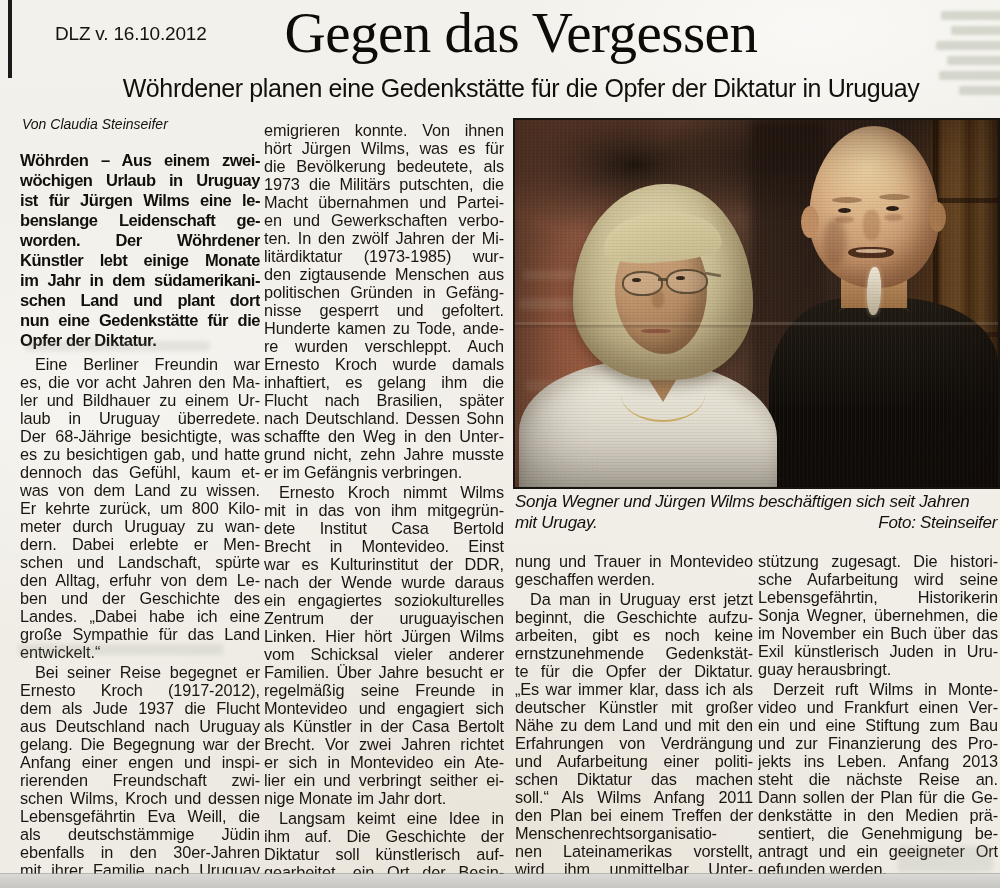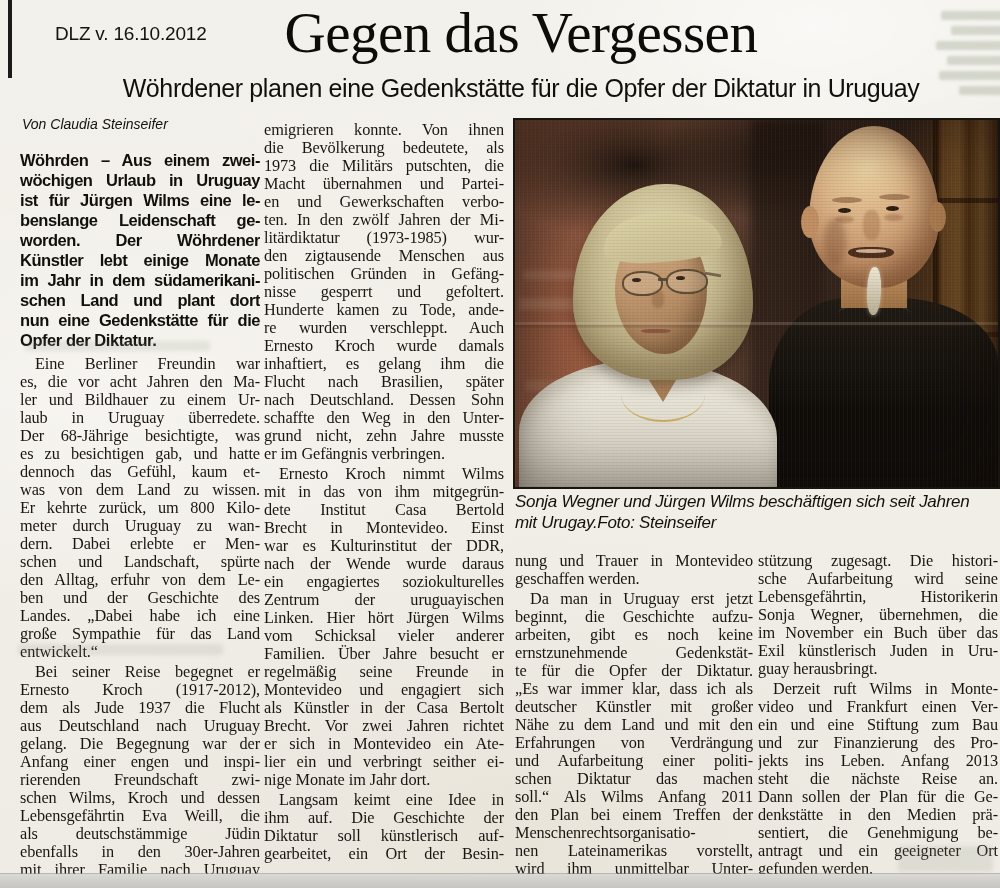--- a/index.html
+++ b/index.html
@@ -20,21 +20,21 @@
     font-size:25px;letter-spacing:-.4px;color:#12100b;text-align:right;}
   .byline{position:absolute;left:22px;top:116px;font-style:italic;font-size:14px;color:#14120e;}
   
   .col{position:absolute;}
   .col1{left:20px;top:150px;width:240px;}
   .col2{left:264px;top:121px;width:240px;}
   .col3{left:515px;top:552px;width:238px;}
   .col4{left:758px;top:552px;width:240px;}
   .lead{font-weight:bold;font-size:16.5px;line-height:20px;letter-spacing:-.45px;margin-bottom:5px;color:#11100c;}
   .lead .line{height:20px;overflow:hidden;}
-  .serif{font-family:Liberation Serif, serif;font-size:16.3px;line-height:18px;letter-spacing:-.1px;color:#1a1510;}
+  .serif{font-family:Liberation Sans, sans-serif;font-size:16.3px;line-height:18px;letter-spacing:-.1px;color:#1a1510;}
   .serif .line{height:18px;overflow:hidden;}
   .line{text-align:justify;text-align-last:justify;}
   .line.endline{text-align-last:left;}
   .para.indent .line:first-child{text-indent:15px;}
   .para + .para{margin-top:2px;}
   
   .photo{position:absolute;left:513px;top:118px;width:483px;height:367px;border:2px solid #181510;overflow:hidden;
     background:linear-gradient(100deg,#6f4631 0%,#8a5640 16%,#936046 28%,#553a2c 46%,#3a281f 58%,#2c1f18 70%,#4a3018 82%,#66441f 92%,#5a3a1c 100%);}
   .photo div{position:absolute;}
   #ph-dark-tl{left:-30px;top:-30px;width:300px;height:150px;background:radial-gradient(ellipse,rgba(25,18,12,.95),transparent 70%);}
@@ -81,21 +81,21 @@
   #w-shirt{left:4px;top:240px;width:258px;height:127px;background:linear-gradient(180deg,#ede9dc,#e0dbcd 65%,#d6d1c3);border-radius:48% 52% 0 0/72px 78px 0 0;box-shadow:inset 0 10px 16px rgba(140,130,110,.35);}
   #w-vneck{left:121px;top:240px;width:52px;height:42px;background:linear-gradient(#bd9468,#a87e54);clip-path:polygon(0 0,100% 0,52% 100%);}
   #w-necklace{left:106px;top:248px;width:84px;height:52px;border-radius:50%;border-bottom:2px solid rgba(205,170,90,.9);}
   #ph-crease{left:0;top:202px;width:483px;height:3px;background:rgba(238,222,200,.18);box-shadow:0 2px 2px rgba(50,34,22,.25);}
   #ph-grain{left:0;top:0;width:483px;height:367px;
     background:repeating-linear-gradient(0deg,rgba(0,0,0,.05) 0 1px,transparent 1px 3px),
                repeating-linear-gradient(90deg,rgba(255,255,255,.04) 0 1px,transparent 1px 4px);
     box-shadow:inset 0 0 70px rgba(18,10,5,.55);}
   
   .caption{position:absolute;left:515px;top:491px;width:482px;font-style:italic;font-size:17px;letter-spacing:-.3px;line-height:21px;color:#14110d;}
-  .caption-row{display:flex;justify-content:flex-start;}
+  .caption-row{display:flex;justify-content:space-between;}
   
   .bleed{position:absolute;right:3px;top:5px;width:106px;}
   .bleed span{display:block;height:9px;margin:6px 0 6px auto;background:rgba(125,138,112,.28);filter:blur(1.4px);border-radius:2px;}
   .bleed span:nth-child(1){width:98px;}
   .bleed span:nth-child(2){width:88px;}
   .bleed span:nth-child(3){width:103px;}
   .bleed span:nth-child(4){width:92px;}
   .bleed span:nth-child(5){width:100px;}
   .bleed span:nth-child(6){width:80px;}
   .smudge{position:absolute;background:rgba(135,142,122,.16);filter:blur(2px);border-radius:3px;}
@@ -164,20 +164,21 @@
           <div class="line">als deutschstämmige Jüdin</div>
           <div class="line">ebenfalls in den 30er-Jahren</div>
           <div class="line">mit ihrer Familie nach Uruguay</div>
         </div>
       </div>
   </div>
 
   <div class="col col2 serif">
       <div class="para">
         <div class="line">emigrieren konnte. Von ihnen</div>
+        <div class="line">hört Jürgen Wilms, was es für</div>
         <div class="line">die Bevölkerung bedeutete, als</div>
         <div class="line">1973 die Militärs putschten, die</div>
         <div class="line">Macht übernahmen und Partei-</div>
         <div class="line">en und Gewerkschaften verbo-</div>
         <div class="line">ten. In den zwölf Jahren der Mi-</div>
         <div class="line">litärdiktatur (1973-1985) wur-</div>
         <div class="line">den zigtausende Menschen aus</div>
         <div class="line">politischen Gründen in Gefäng-</div>
         <div class="line">nisse gesperrt und gefoltert.</div>
         <div class="line">Hunderte kamen zu Tode, ande-</div>

